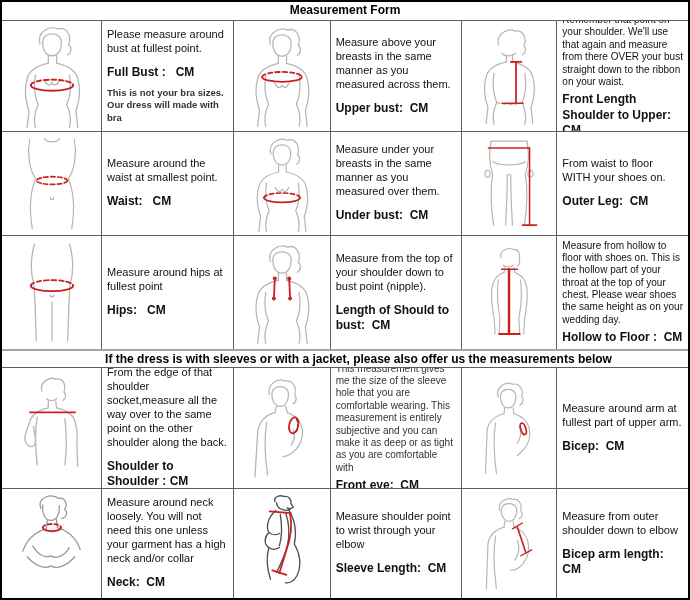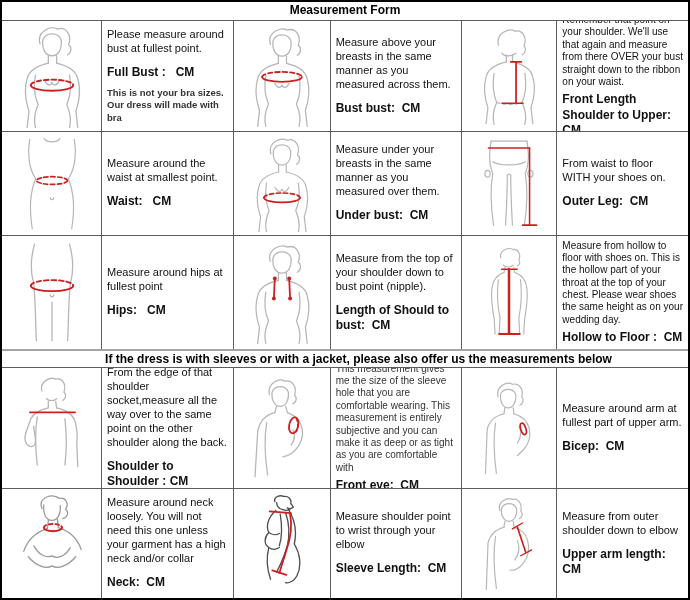--- a/index.html
+++ b/index.html
@@ -14,21 +14,21 @@
   .title-bar {
     height: 18px; flex: 0 0 18px;
     text-align: center; font-weight: bold; font-size: 12px; line-height: 17px;
     color: #000;
   }
   .row { display: flex; border-top: 1px solid #5c5c5c; }
   .r1 { height: 111px; flex: 0 0 111px; }
   .r2 { height: 104px; flex: 0 0 104px; }
   .r3 { height: 114px; flex: 0 0 114px; }
   .r4 { height: 121px; flex: 0 0 121px; }
-  .r5 { height: 110px; flex: 0 0 110px; }
+  .r5 { height: 110px; flex: 0 0 110px; justify-content: flex-end; }
   .banner {
     height: 18px; flex: 0 0 18px;
     border-top: 2px solid #a3a3a3;
     text-align: center; font-weight: bold; font-size: 12px; line-height: 16px;
     color: #000;
     padding-left: 27px;
   }
   .cell { border-left: 1px solid #5c5c5c; overflow: hidden; }
   .cell:first-child { border-left: none; }
   .fig { display: flex; align-items: center; justify-content: center; }
@@ -100,21 +100,21 @@
           <path d="M42 64c3 6 7 6 8 2 1 4 5 4 8-2"></path>
         </g>
         <g class="rd">
           <path d="M28 57a22 5.5 0 0 0 44 0"></path>
           <path d="M28 57a22 5.5 0 0 1 44 0" stroke-dasharray="5 3"></path>
         </g>
       </svg>
     </div>
     <div class="cell txt">
       <div class="desc">Measure above your breasts in the same manner as you measured across them.</div>
-      <div class="label">Bust bust:  CM</div>
+      <div class="label">Upper bust:  CM</div>
     </div>
     <div class="cell fig f3">
       <svg width="88" height="104" viewBox="0 0 100 112">
         <g class="sk">
           <path d="M38 21C35 7 50 1 57 5c8-2 14 7 10 17 3 2 2 8-2 10"></path>
           <path d="M42 30c2 4 12 4 16 0"></path>
           <path d="M47 32v8M54 32v8"></path>
           <path d="M47 40C34 43 26 48 24 57c-3 10-2 23 2 35l-2 18"></path>
           <path d="M54 40c13 3 21 8 23 17 3 10 2 23-2 35l2 18"></path>
           <path d="M33 53c-2 12-1 23 3 33-4 9-5 17-3 25"></path>
@@ -391,17 +391,17 @@
           <path d="M60 52c3 8 2 16-3 23"></path>
         </g>
         <g class="rd">
           <path d="M60 36l10 30"></path>
           <path d="M54 38l12-7M64 70l13-7" stroke-width="1.6"></path>
         </g>
       </svg>
     </div>
     <div class="cell txt">
       <div class="desc">Measure from outer shoulder down to elbow</div>
-      <div class="label">Upper arm length:  CM</div>
+      <div class="label">Bicep arm length:  CM</div>
     </div>
   </div>
 
 </div>
 
 </body></html>

